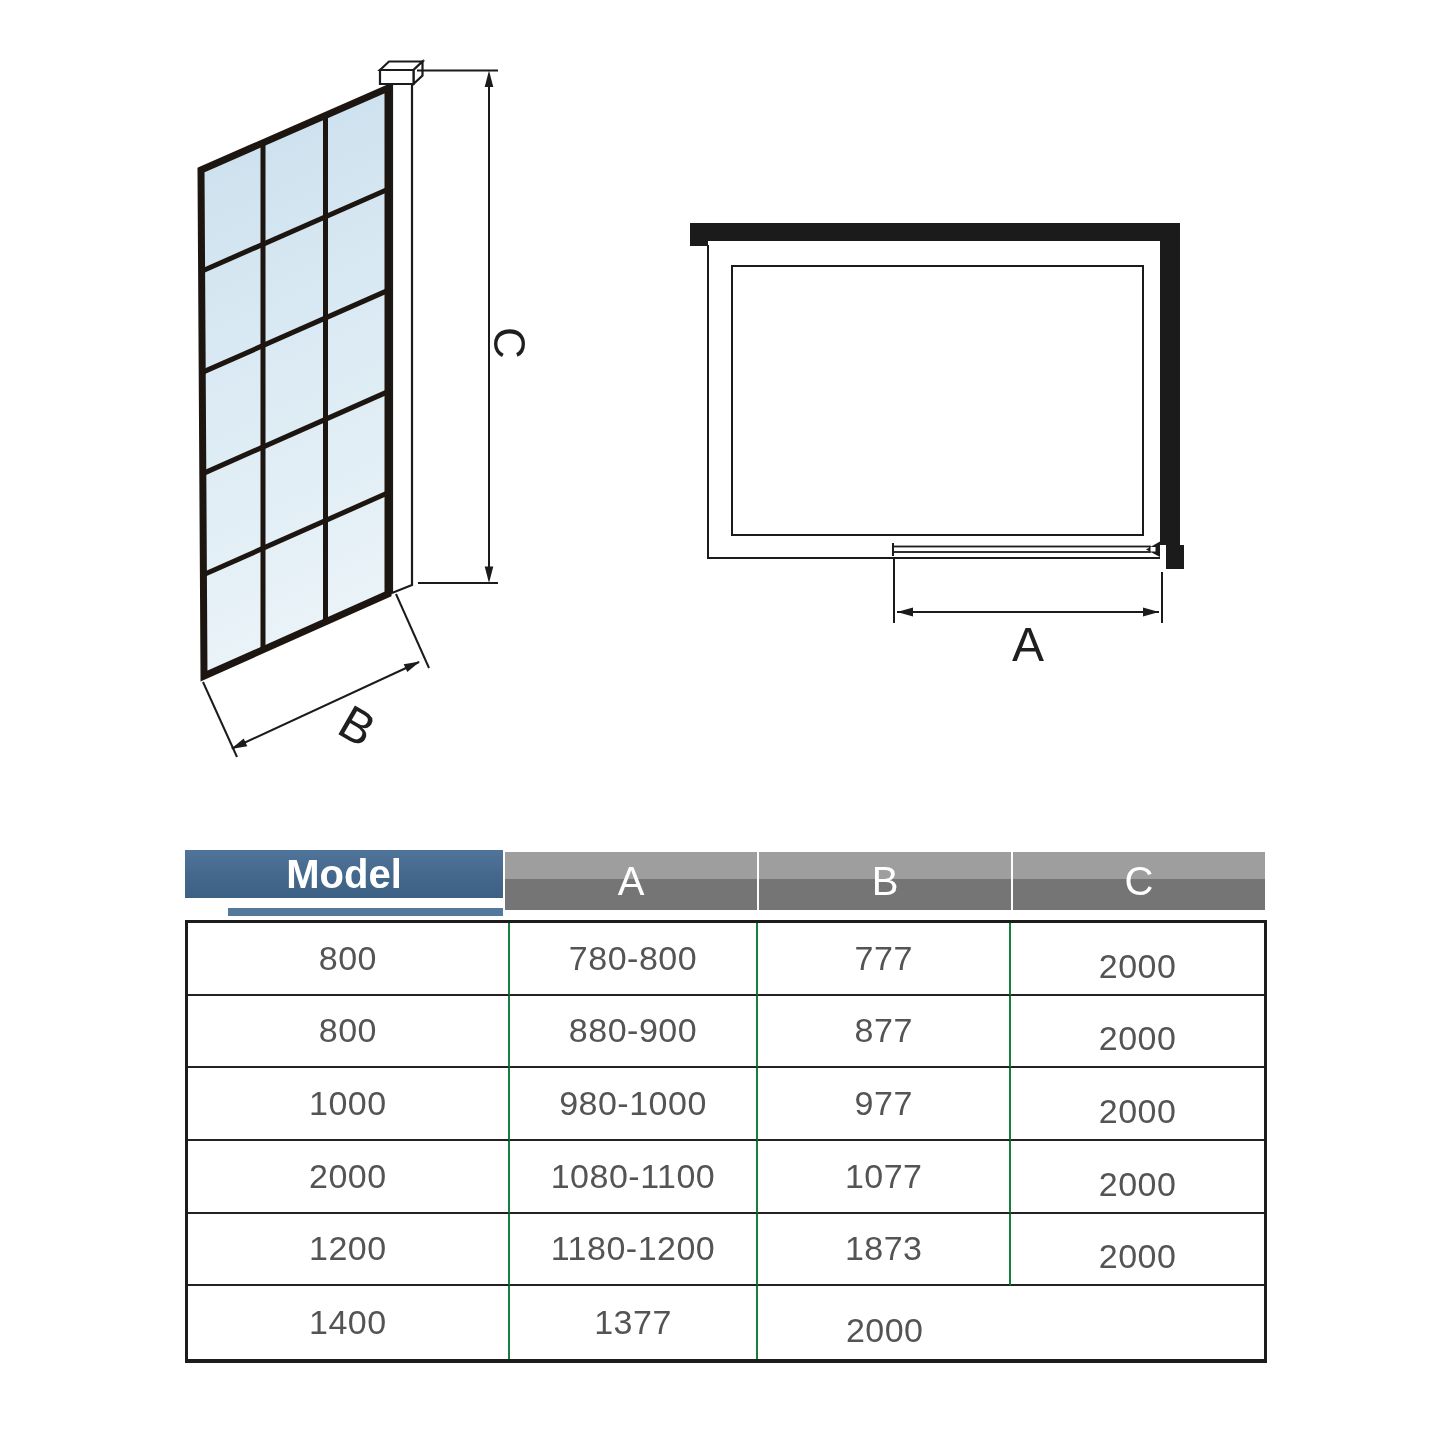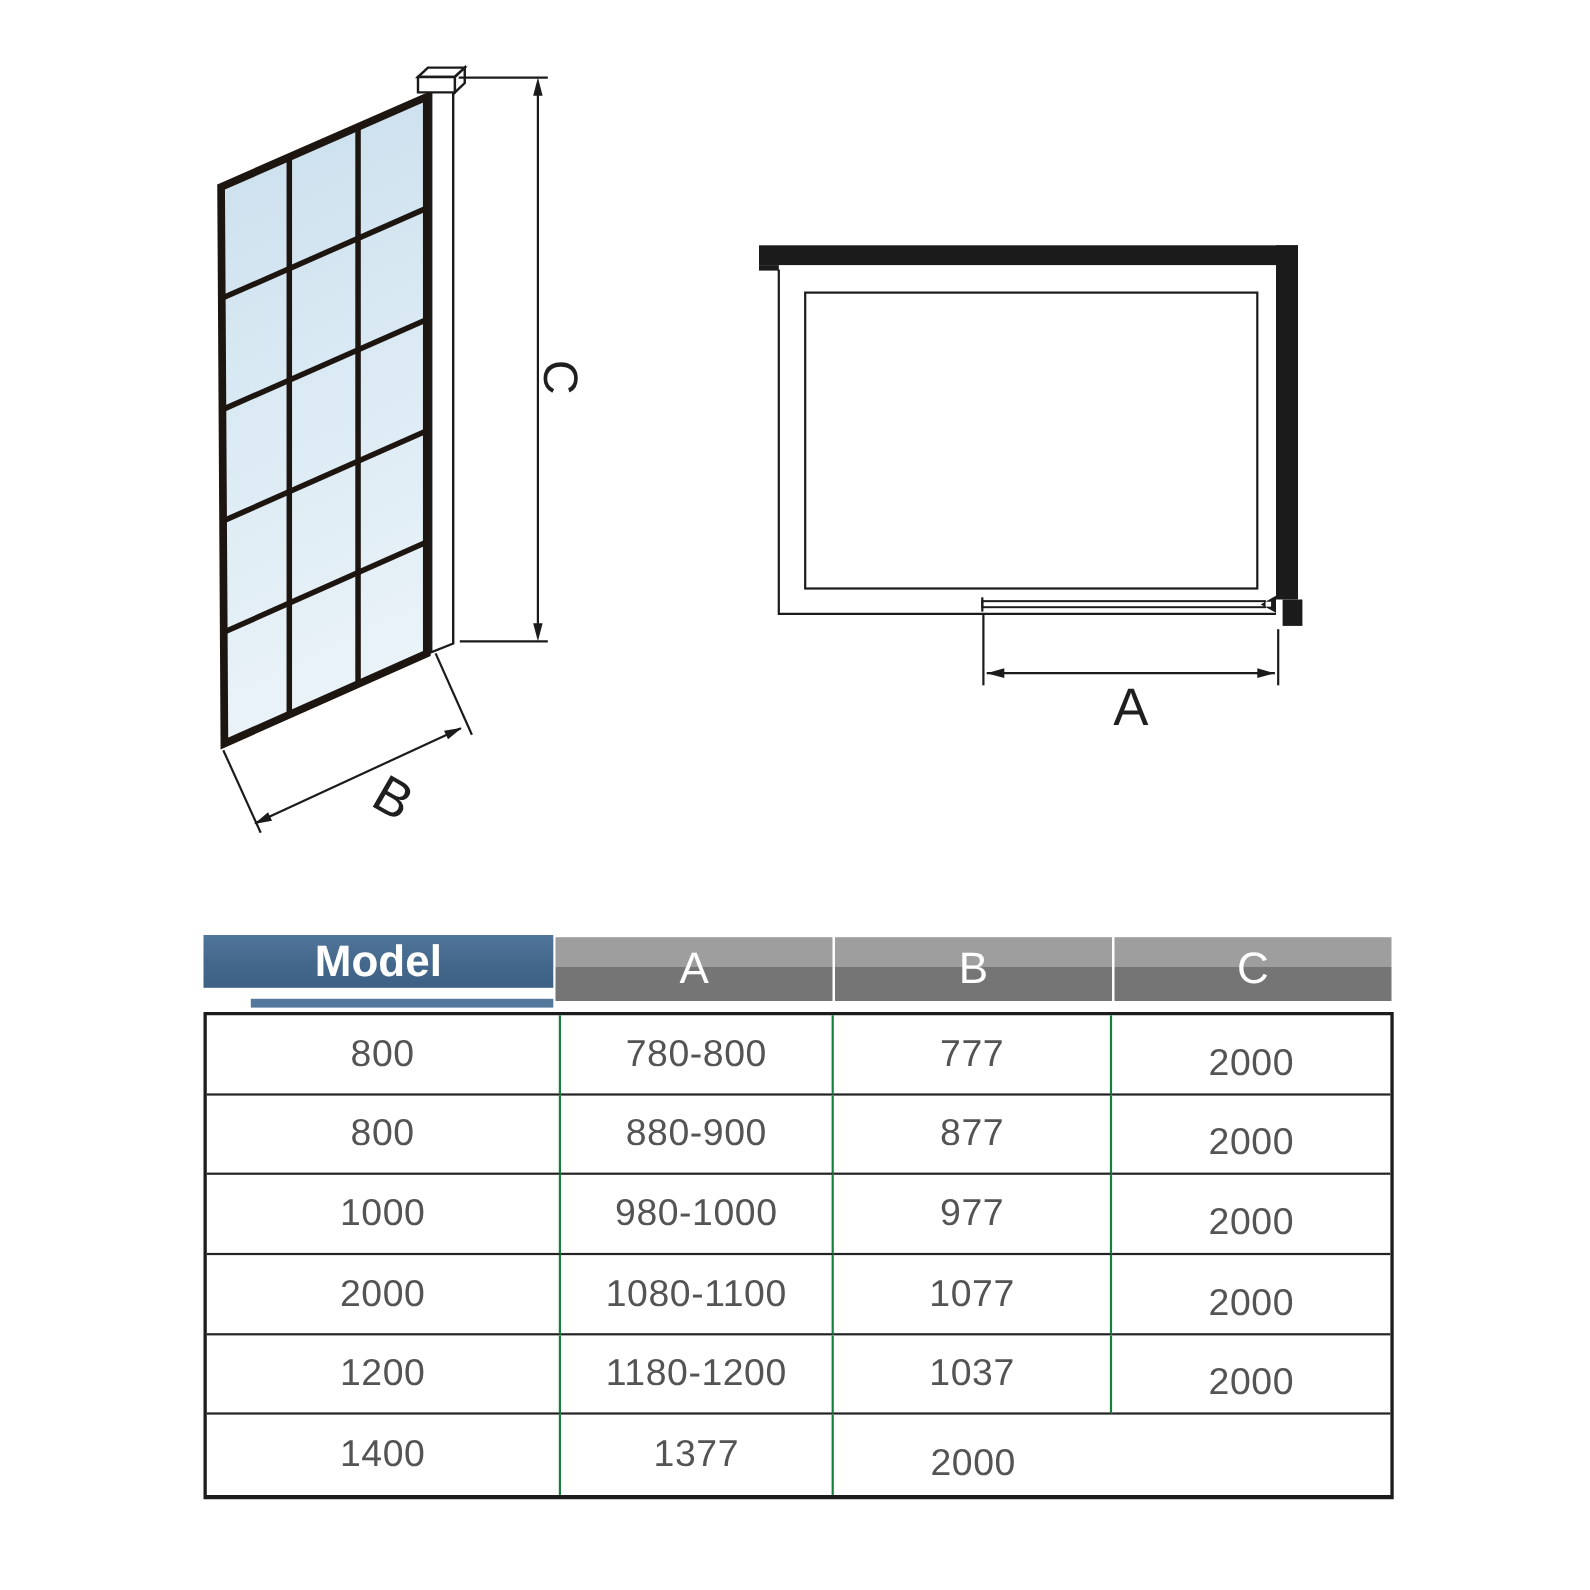--- a/index.html
+++ b/index.html
@@ -173,21 +173,21 @@
       <div class="cell">977</div>
       <div class="cell last-col">2000</div>
 
       <div class="cell">2000</div>
       <div class="cell">1080-1100</div>
       <div class="cell">1077</div>
       <div class="cell last-col">2000</div>
 
       <div class="cell">1200</div>
       <div class="cell">1180-1200</div>
-      <div class="cell">1037</div>
+      <div class="cell">1873</div>
       <div class="cell last-col">2000</div>
 
       <div class="cell last-row">1400</div>
       <div class="cell last-row">1377</div>
       <div class="cell last-row last-col">2000</div>
     </div>
   </div>
 
 </div>
 

